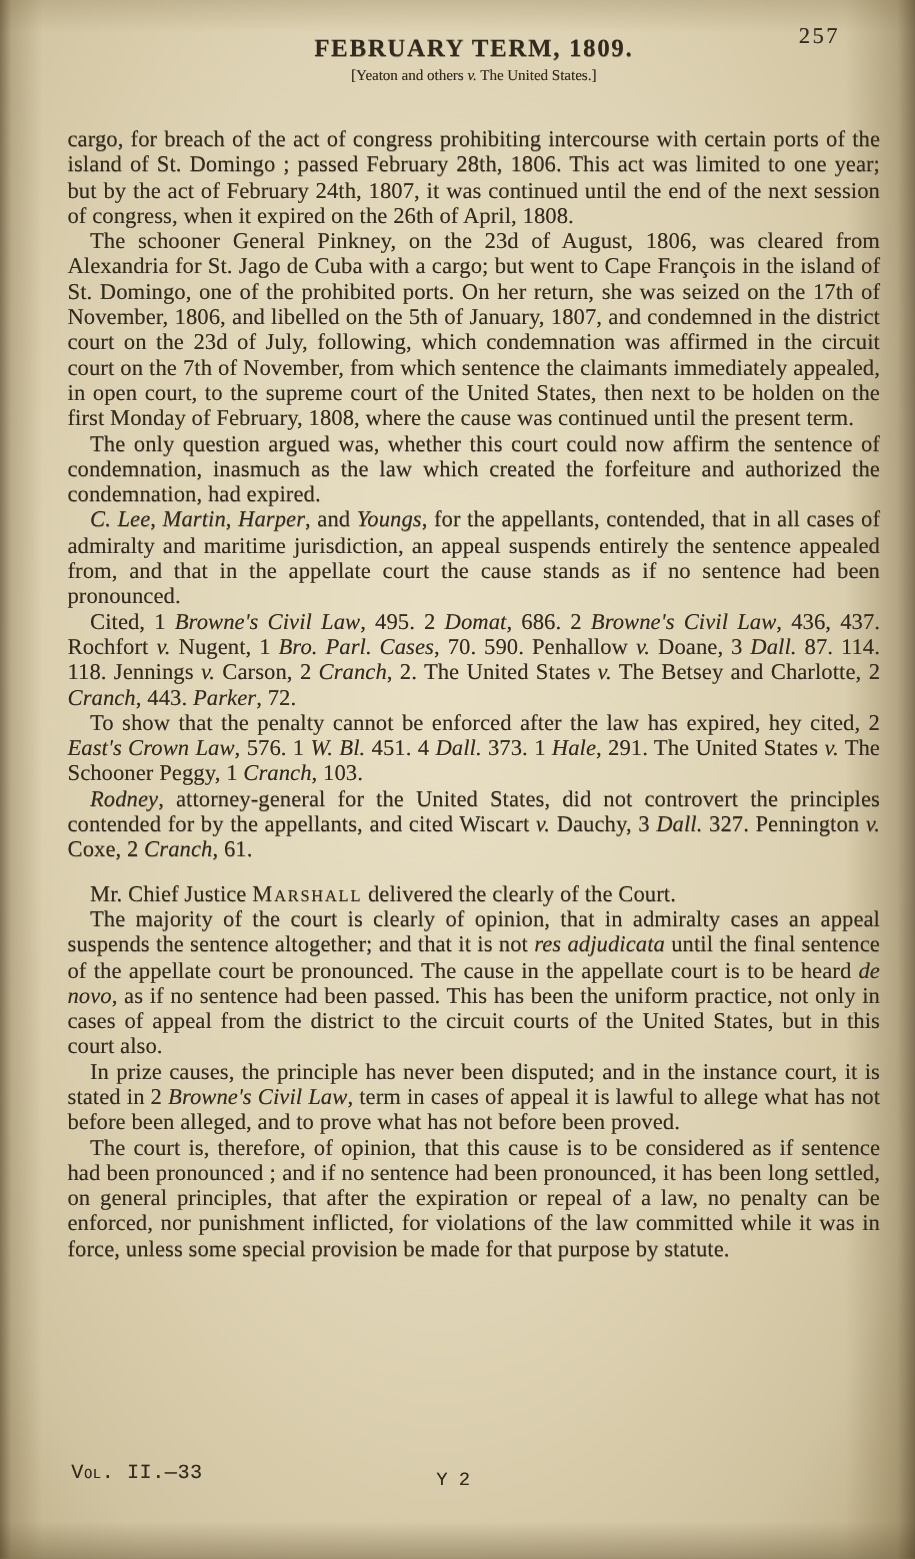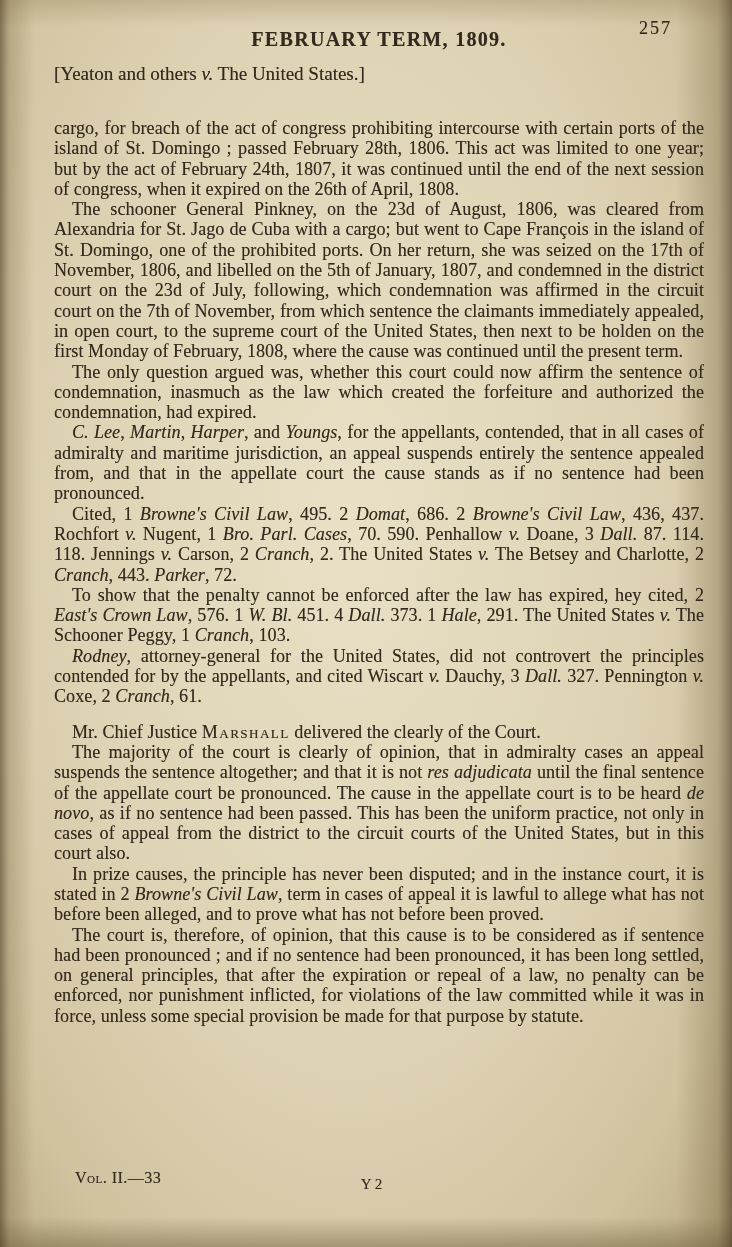--- a/index.html
+++ b/index.html
@@ -38,46 +38,48 @@
 
   .page-number {
     position: absolute;
     top: 18px;
     right: 60px;
     font-size: 18px;
     letter-spacing: 2px;
   }
 
   .caption {
-    margin-top: 12px;
-    font-size: 19px;
+    margin-top: 2px;
+    text-align: center;
+    font-size: 12px;
   }
 
   .body-text {
     margin-top: 33px;
     font-size: 18px;
     line-height: 20.3px;
     text-align: justify;
     letter-spacing: 0.1px;
   }
 
   .para { margin: 0; }
   .para.indent { text-indent: 18px; }
   .para.space-before { margin-top: 15px; }
 
   .it { font-style: italic; }
   .sc { font-variant: small-caps; letter-spacing: 1.5px; }
 
   .footer {
     position: absolute;
-    left: 55px;
+    left: 37px;
     right: 44px;
     bottom: 54px;
     height: 24px;
     font-size: 16px;
+    font-family: Liberation Mono, monospace;
   }
   .volume {
     position: absolute;
     left: 20px;
     top: 0;
     font-variant: small-caps;
     letter-spacing: 0.5px;
   }
   .signature {
     position: absolute;

